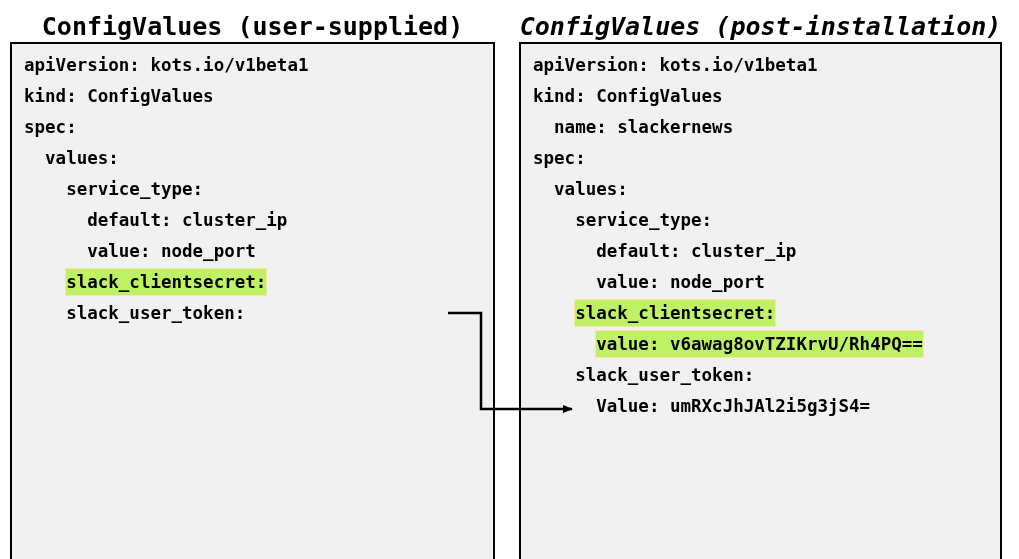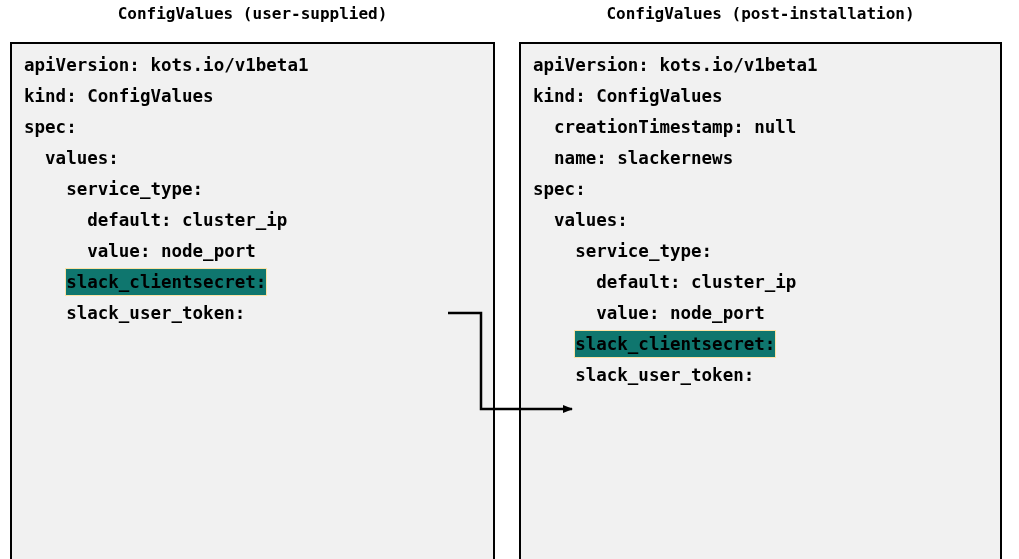--- a/index.html
+++ b/index.html
@@ -10,31 +10,31 @@
   body {
     width: 1019px;
     height: 559px;
     position: relative;
     font-family: "DejaVu Sans Mono", "Liberation Mono", monospace;
     overflow: hidden;
   }
 
   .panel-title {
     position: absolute;
-    top: 4px;
+    top: 12px;
     font-family: "DejaVu Sans Mono", "Liberation Mono", monospace;
-    font-size: 16px;
+    font-size: 25px;
     font-weight: bold;
     color: #000000;
     letter-spacing: 0px;
     white-space: nowrap;
     text-align: center;
   }
   #title-left  { left: 10px;  width: 485px; }
-  #title-right { left: 519px; width: 483px; }
+  #title-right { left: 519px; width: 483px; font-style: italic; }
 
   .code-box {
     position: absolute;
     top: 42px;
     height: 543px;
     background: #f1f1f1;
     border: 2px solid #000000;
     box-sizing: border-box;
     overflow: hidden;
   }
@@ -59,21 +59,21 @@
     white-space: pre;
     padding-left: 12px;
     box-sizing: border-box;
   }
 
   .code-line .seg {
     display: inline;
     padding: 3px 0;
   }
   .code-line.hl .seg {
-    background: #0f766e;
+    background: #bef264;
     box-shadow: 0 0 0 1px #fce2a5;
   }
 
   
   #connector {
     position: absolute;
     left: 0;
     top: 0;
     width: 1019px;
     height: 559px;
@@ -99,30 +99,30 @@
       <div class="code-line hl"><span>    </span><span class="seg">slack_clientsecret:</span></div>
       <div class="code-line"><span>    </span><span class="seg">slack_user_token:</span></div>
       <div class="code-line"><span>      </span></div>
     </div>
 </div>
 
 <div class="code-box" id="box-right">
   <div class="code-lines" id="right-lines">
       <div class="code-line"><span></span><span class="seg">apiVersion: kots.io/v1beta1</span></div>
       <div class="code-line"><span></span><span class="seg">kind: ConfigValues</span></div>
-      <div class="code-line"><span>  </span><span class="seg">creationTimestamp: null</span></div>
       <div class="code-line"><span>  </span><span class="seg">name: slackernews</span></div>
       <div class="code-line"><span></span><span class="seg">spec:</span></div>
       <div class="code-line"><span>  </span><span class="seg">values:</span></div>
       <div class="code-line"><span>    </span><span class="seg">service_type:</span></div>
       <div class="code-line"><span>      </span><span class="seg">default: cluster_ip</span></div>
       <div class="code-line"><span>      </span><span class="seg">value: node_port</span></div>
       <div class="code-line hl"><span>    </span><span class="seg">slack_clientsecret:</span></div>
+      <div class="code-line hl"><span>      </span><span class="seg">value: v6awag8ovTZIKrvU/Rh4PQ==</span></div>
       <div class="code-line"><span>    </span><span class="seg">slack_user_token:</span></div>
-      <div class="code-line"><span>      </span></div>
+      <div class="code-line"><span>      </span><span class="seg">Value: umRXcJhJAl2i5g3jS4=</span></div>
     </div>
 </div>
 
 <svg id="connector" viewBox="0 0 1019 559" xmlns="http://www.w3.org/2000/svg">
   <defs>
     <marker id="arrowhead" markerWidth="10" markerHeight="8" refX="9" refY="4" orient="auto" markerUnits="userSpaceOnUse">
       <path d="M0,0 L10,4 L0,8 z" fill="#000000"></path>
     </marker>
   </defs>
   <path d="M 448,313 L 481,313 L 481,409 L 572,409" fill="none" stroke="#000000" stroke-width="2.5" marker-end="url(#arrowhead)"></path>

